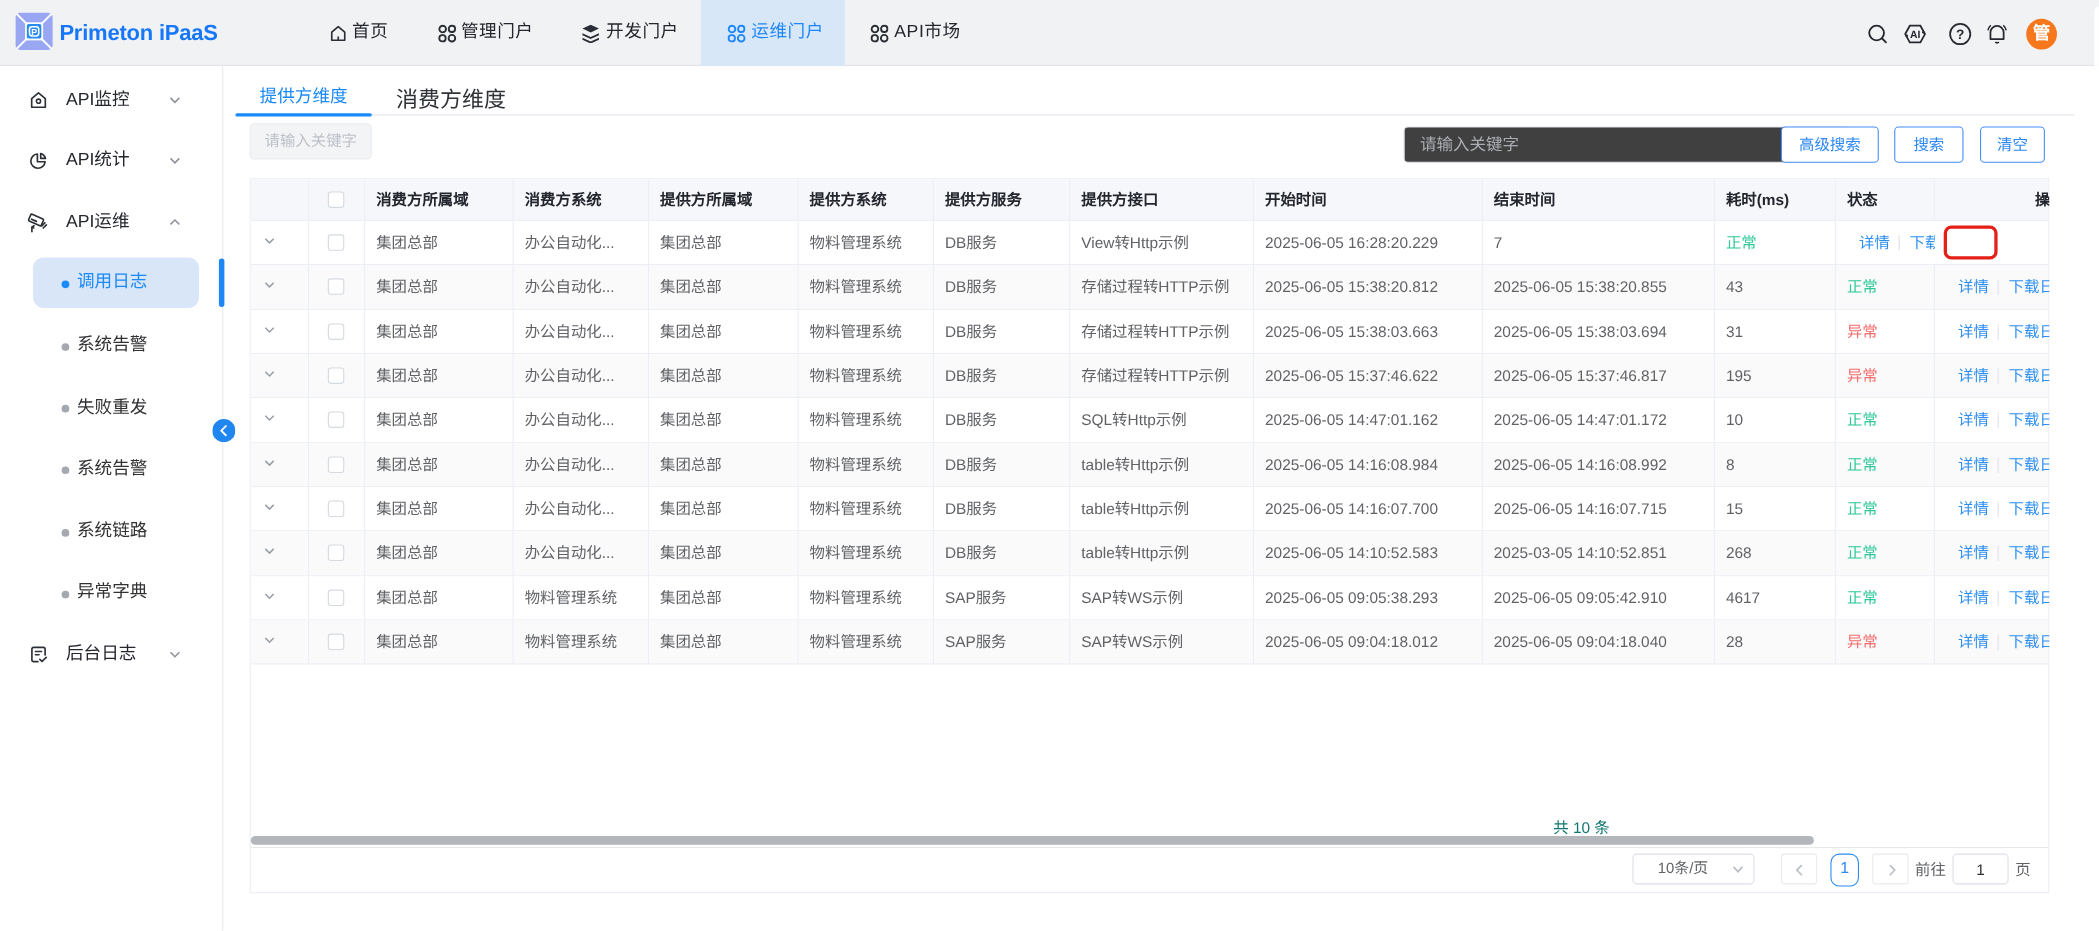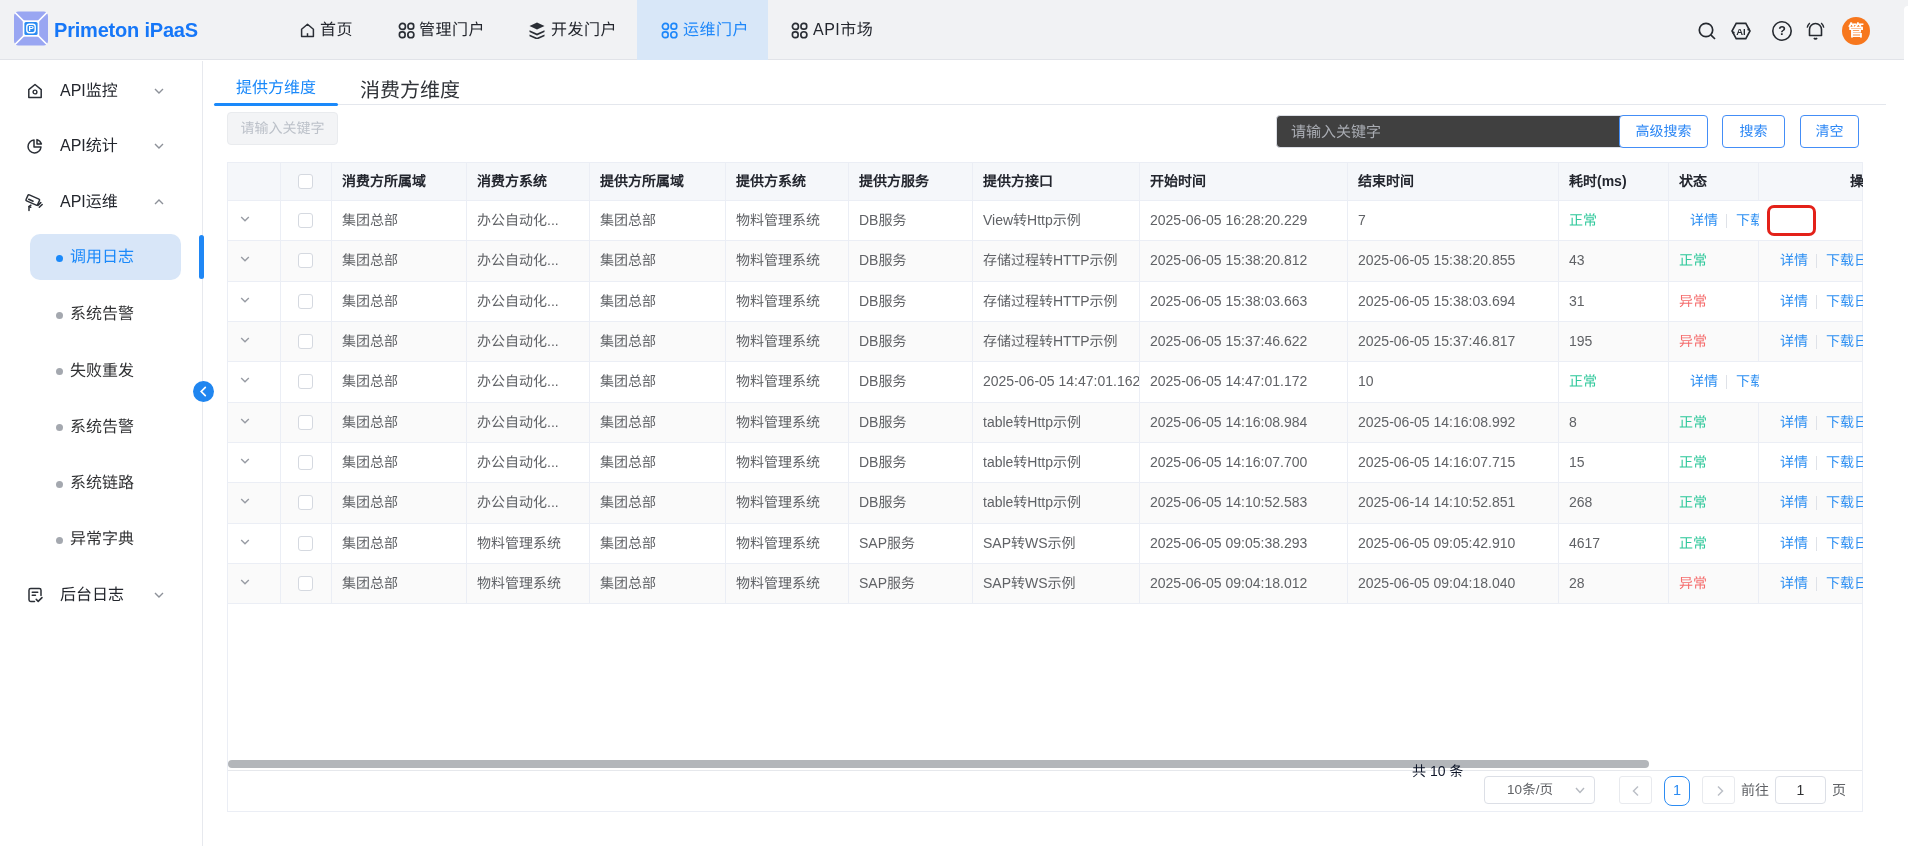--- a/index.html
+++ b/index.html
@@ -339,20 +339,21 @@
           <path d="M2.2 4 6 7.8 9.8 4" fill="none" stroke="#989ca4" stroke-width="1.4"></path>
         </svg></div>
 <div class="td tdc">
         <span class="cb"></span>
       </div>
 <div class="td">集团总部</div>
 <div class="td">办公自动化...</div>
 <div class="td">集团总部</div>
 <div class="td">物料管理系统</div>
 <div class="td">DB服务</div>
+<div class="td">SQL转Http示例</div>
 <div class="td">2025-06-05 14:47:01.162</div>
 <div class="td">2025-06-05 14:47:01.172</div>
 <div class="td">10</div>
 <div class="td st-ok">正常</div>
 <div class="td tdo">
         <span class="lnk" style="position:absolute;left:21px">详情</span>
         <span class="opdiv"></span>
         <span class="lnk" style="position:absolute;left:67px;width:58px;overflow:hidden;white-space:nowrap">下载日志</span>
       </div>
 </div>
@@ -409,21 +410,21 @@
 <div class="td tdc">
         <span class="cb"></span>
       </div>
 <div class="td">集团总部</div>
 <div class="td">办公自动化...</div>
 <div class="td">集团总部</div>
 <div class="td">物料管理系统</div>
 <div class="td">DB服务</div>
 <div class="td">table转Http示例</div>
 <div class="td">2025-06-05 14:10:52.583</div>
-<div class="td">2025-06-14 14:10:52.851</div>
+<div class="td">2025-03-05 14:10:52.851</div>
 <div class="td">268</div>
 <div class="td st-ok">正常</div>
 <div class="td tdo">
         <span class="lnk" style="position:absolute;left:21px">详情</span>
         <span class="opdiv"></span>
         <span class="lnk" style="position:absolute;left:67px;width:58px;overflow:hidden;white-space:nowrap">下载日志</span>
       </div>
 </div>
 <div class="tr">
 <div class="td tde"><svg width="12" height="12" viewBox="0 0 12 12" style="margin-left:11px">
@@ -479,21 +480,21 @@
 <style>
 .tr .td:nth-child(1){width:53px} .tr .td:nth-child(2){width:51px}
 .tr .td:nth-child(3){width:135px} .tr .td:nth-child(4){width:123px}
 .tr .td:nth-child(5){width:136px} .tr .td:nth-child(6){width:123px}
 .tr .td:nth-child(7){width:124px} .tr .td:nth-child(8){width:167px}
 .tr .td:nth-child(9){width:208px} .tr .td:nth-child(10){width:211px}
 .tr .td:nth-child(11){width:110px} .tr .td:nth-child(12){width:90px}
 .tr .td:nth-child(13){width:104px}
 </style>
 
-<div class="abs" style="left:1412px;top:757px;height:28px;line-height:28px;font-size:14px;color:#0f172a">共 10 条</div>
+<div class="abs" style="left:1412px;top:738px;height:28px;line-height:28px;font-size:14px;color:#0f766e">共 10 条</div>
 <div class="abs" style="left:1484px;top:776px;width:111px;height:28px;border:1px solid #dcdfe6;border-radius:4px;background:#fff">
   <span style="position:absolute;left:0;width:90px;text-align:center;line-height:26px;font-size:13.5px;color:#606266">10条/页</span>
   <svg style="position:absolute;right:8px;top:9px" width="12" height="9" viewBox="0 0 12 9">
       <path d="M2 2 6 6.5 10 2" fill="none" stroke="#b4b8bf" stroke-width="1.4"></path>
     </svg>
 </div>
 <div class="abs" style="left:1619px;top:776px;width:33px;height:28px;border:1px solid #e8eaee;border-radius:3px;background:#fff">
   <svg style="position:absolute;left:11px;top:8px" width="10" height="12" viewBox="0 0 10 12">
       <path d="M7 1.5 2.5 6 7 10.5" fill="none" stroke="#bcc0c7" stroke-width="1.5"></path>
     </svg>

